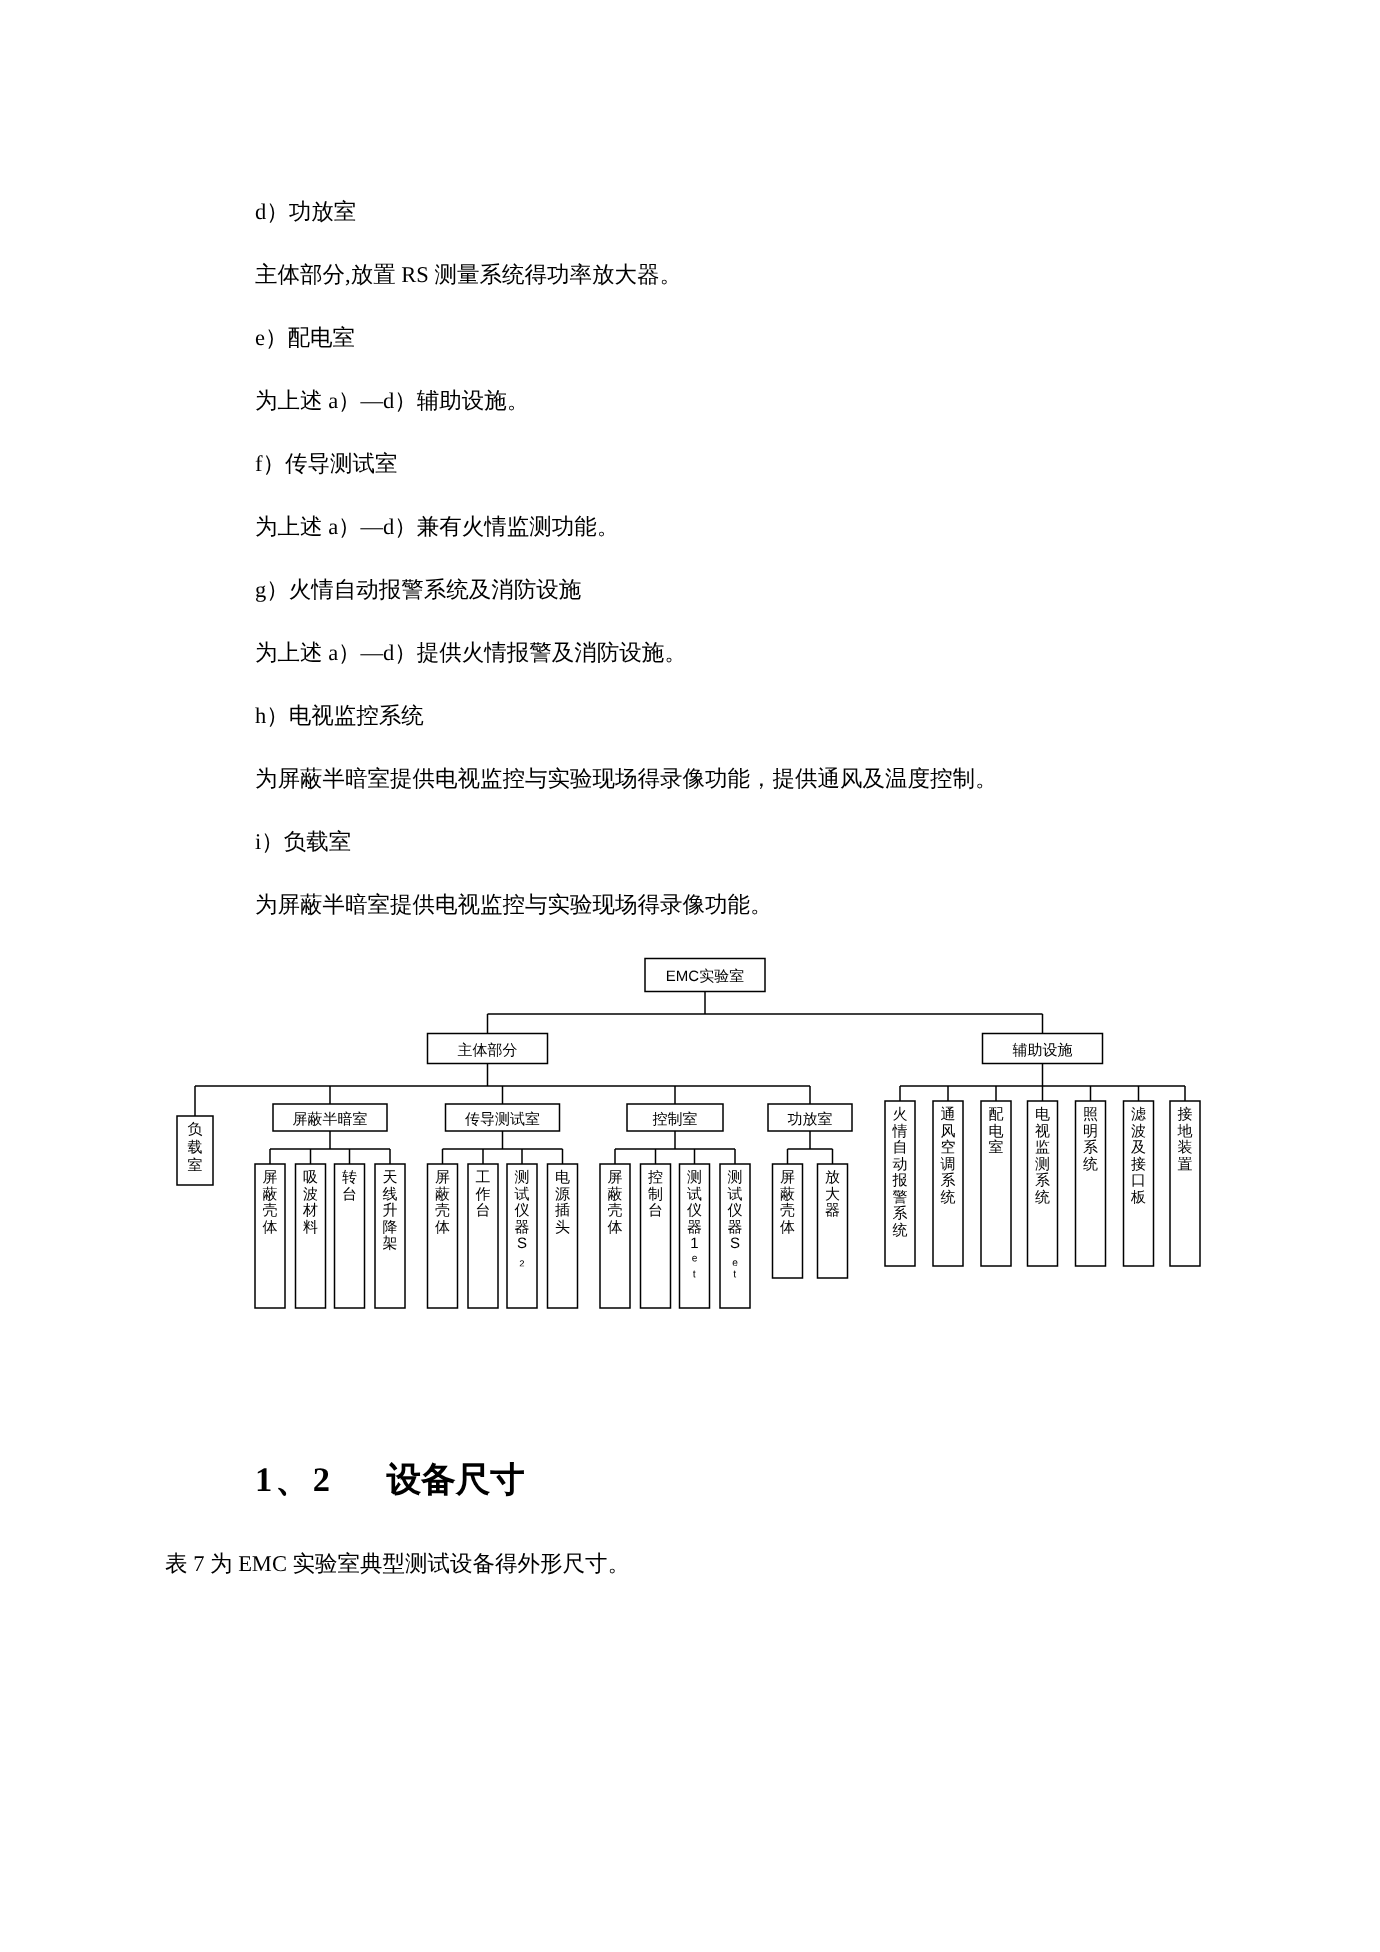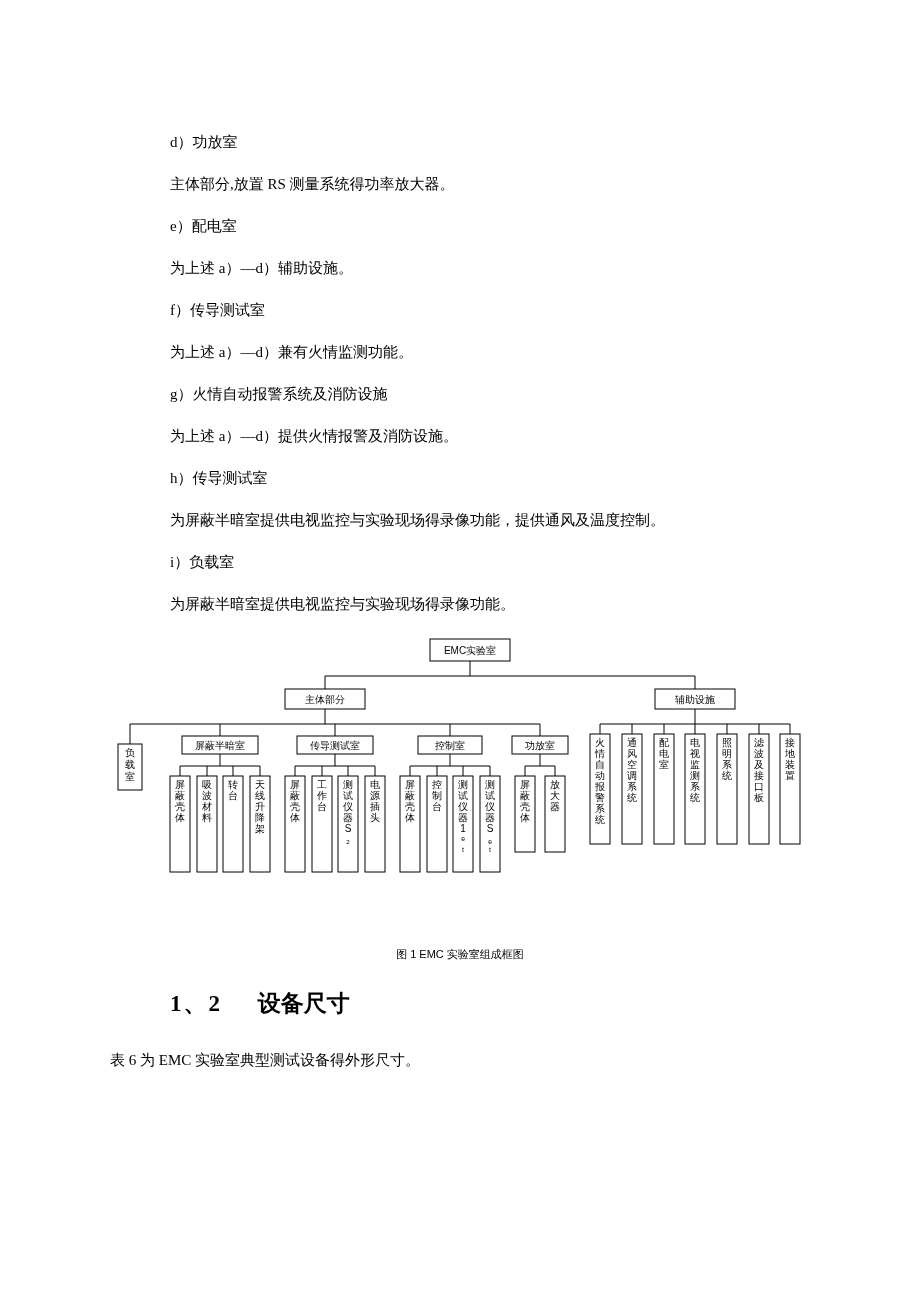--- a/index.html
+++ b/index.html
@@ -57,21 +57,21 @@
 <body>
 
 <div class="para">d）功放室</div>
 <div class="para">主体部分,放置 RS 测量系统得功率放大器。</div>
 <div class="para">e）配电室</div>
 <div class="para">为上述 a）—d）辅助设施。</div>
 <div class="para">f）传导测试室</div>
 <div class="para">为上述 a）—d）兼有火情监测功能。</div>
 <div class="para">g）火情自动报警系统及消防设施</div>
 <div class="para">为上述 a）—d）提供火情报警及消防设施。</div>
-<div class="para">h）传导测试室</div>
+<div class="para">h）电视监控系统</div>
 <div class="para">为屏蔽半暗室提供电视监控与实验现场得录像功能，提供通风及温度控制。</div>
 <div class="para">i）负载室</div>
 <div class="para">为屏蔽半暗室提供电视监控与实验现场得录像功能。</div>
 
 <div class="diagram">
   <svg width="700" height="310" viewBox="0 0 700 310">
 
     <rect class="node-box" x="320" y="5" width="80" height="22"></rect>
     <text class="node-text" x="360" y="20">EMC实验室</text>
     <line class="conn" x1="360" y1="27" x2="360" y2="42"></line>
@@ -186,21 +186,20 @@
         <rect class="node-box" x="607" y="100" width="20" height="110"></rect>
         <text class="node-text-v" x="617" y="112"><tspan x="617" dy="0">照</tspan><tspan x="617" dy="11">明</tspan><tspan x="617" dy="11">系</tspan><tspan x="617" dy="11">统</tspan></text>
         <line class="conn" x1="649" y1="90" x2="649" y2="100"></line>
         <rect class="node-box" x="639" y="100" width="20" height="110"></rect>
         <text class="node-text-v" x="649" y="112"><tspan x="649" dy="0">滤</tspan><tspan x="649" dy="11">波</tspan><tspan x="649" dy="11">及</tspan><tspan x="649" dy="11">接</tspan><tspan x="649" dy="11">口</tspan><tspan x="649" dy="11">板</tspan></text>
         <line class="conn" x1="680" y1="90" x2="680" y2="100"></line>
         <rect class="node-box" x="670" y="100" width="20" height="110"></rect>
         <text class="node-text-v" x="680" y="112"><tspan x="680" dy="0">接</tspan><tspan x="680" dy="11">地</tspan><tspan x="680" dy="11">装</tspan><tspan x="680" dy="11">置</tspan></text>
       </g>
   </svg>
-  <div class="caption">图 1  EMC 实验室组成框图</div>
 </div>
 
 <div class="section-heading">
   <span class="num">1、2</span>
   <span>设备尺寸</span>
 </div>
 
-<div class="para table-note">表 6 为 EMC 实验室典型测试设备得外形尺寸。</div>
+<div class="para table-note">表 7 为 EMC 实验室典型测试设备得外形尺寸。</div>
 
 </body></html>

